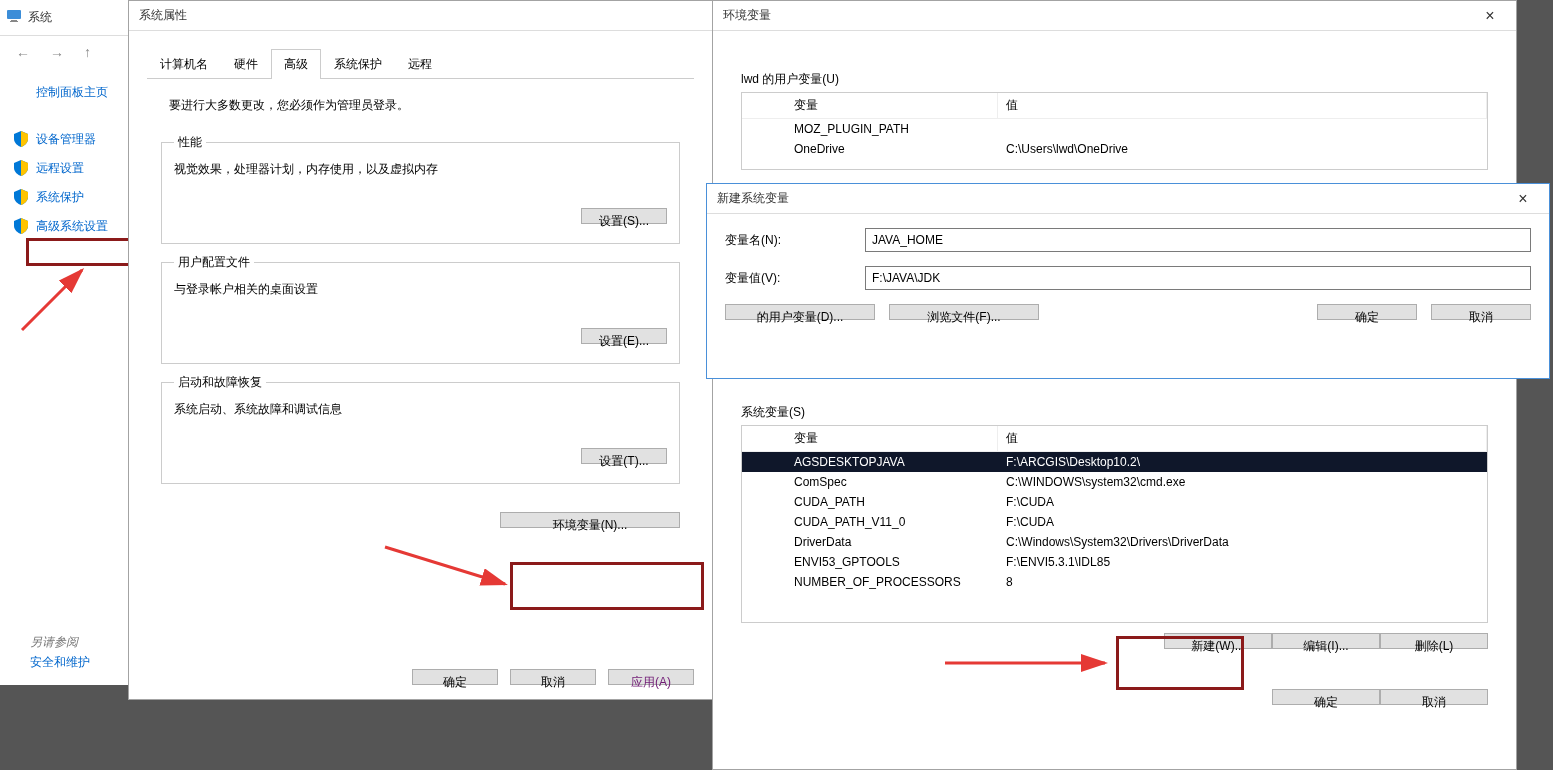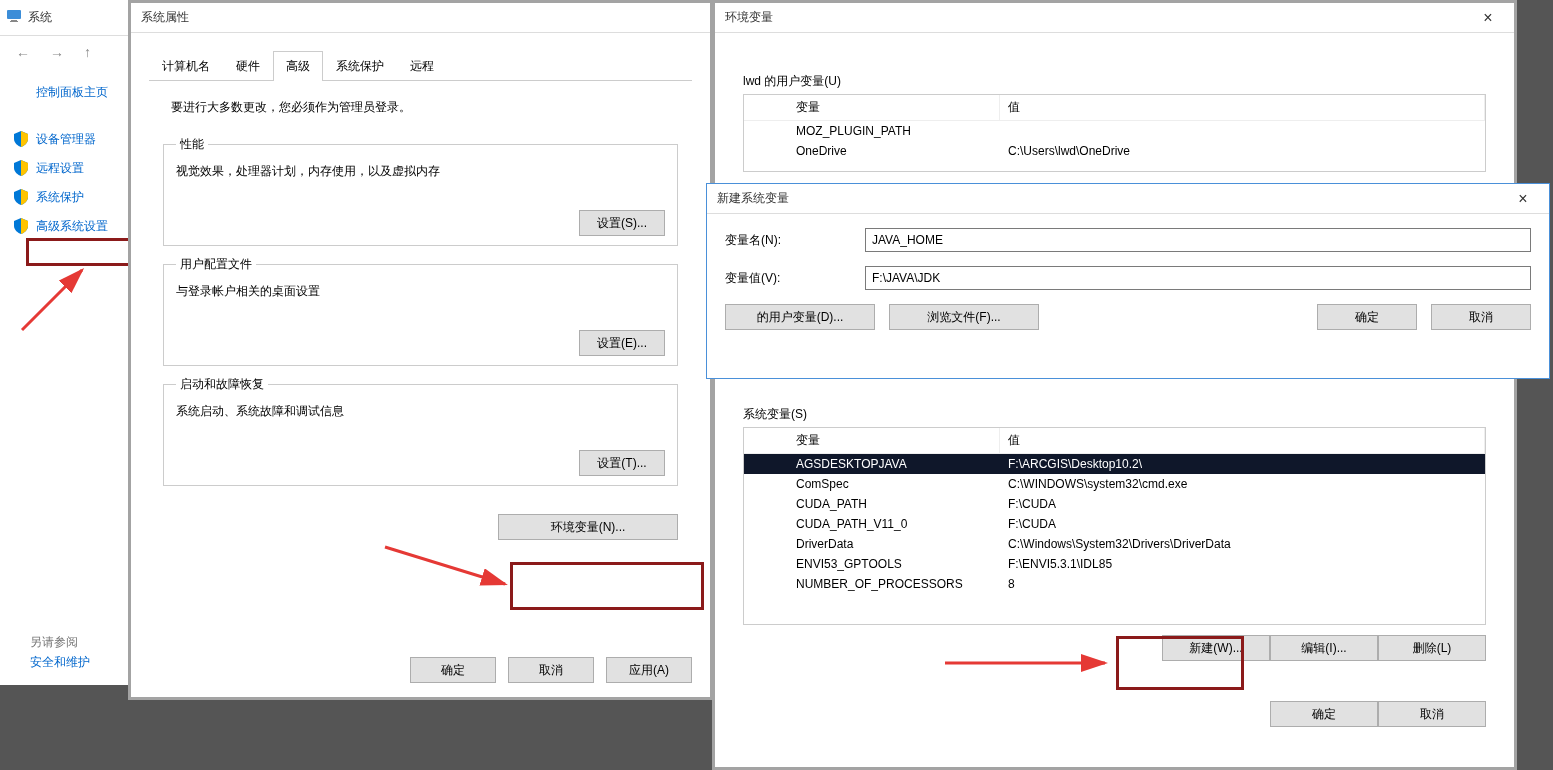--- a/index.html
+++ b/index.html
@@ -1,51 +1,51 @@
 <!DOCTYPE html>
 <html><head>
 <meta charset="utf-8">
 <style>
   * { margin: 0; padding: 0; box-sizing: border-box; font-family: "Microsoft YaHei", "Segoe UI", sans-serif; font-size: 12px; }
   body { width: 1553px; height: 770px; background: #555; position: relative; overflow: hidden; }
 
   
-  .window { position: absolute; background: #fff; border: 3px solid #a3a3a3; display: flex; flex-direction: column; }
+  .window { position: absolute; background: #fff; border: 1px solid #a3a3a3; display: flex; flex-direction: column; }
   .titlebar { height: 30px; display: flex; align-items: center; padding: 0 6px; background: #fff; border-bottom: 1px solid #ddd; }
   .titlebar .title { flex: 1; color: #333; }
   .titlebar .close { width: 40px; text-align: center; color: #333; font-size: 16px; cursor: pointer; }
 
   
   #sys-window { left: 0; top: 0; width: 135px; height: 685px; border: none; background: #fff; }
   #sys-window .titlebar { height: 36px; }
   #sys-window .icon-monitor { width: 16px; height: 16px; margin-right: 6px; }
   #sys-window .navrow { height: 32px; display: flex; align-items: center; gap: 20px; padding: 0 16px; color: #888; }
   #sys-window .sidebar { padding: 10px 6px; }
   .sidebar-link { padding: 6px 4px 6px 30px; color: #0066cc; cursor: pointer; position: relative; }
   .sidebar-link.home { padding-left: 30px; }
   .sidebar-link .shield { position: absolute; left: 8px; top: 6px; }
-  .also-see { position: absolute; bottom: 28px; left: 0; padding: 6px 30px; color: #777; }
+  .also-see { position: absolute; bottom: 28px; left: 0; padding: 6px 30px; color: #777; font-style: italic; }
   .also-link { position: absolute; bottom: 8px; left: 0; padding: 6px 30px; color: #0066cc; cursor: pointer;}
   .highlight-box { border: 3px solid #8B1A1A; position: absolute; pointer-events: none; }
 
   
   #sysprops { left: 128px; top: 0; width: 585px; height: 700px; }
   .tabs { display: flex; border-bottom: 1px solid #ccc; margin: 18px 18px 0 18px; }
   .tab { padding: 6px 12px; border: 1px solid transparent; border-bottom: none; margin-bottom: -1px; cursor: pointer; }
   .tab.active { border-color: #ccc; background: #fff; }
   .sysprops-body { padding: 8px 32px; flex: 1; position: relative; }
   .note { padding: 10px 0 10px 8px; }
   fieldset { border: 1px solid #ccc; margin-top: 10px; padding: 10px 12px 14px 12px; }
   legend { padding: 0 4px; }
-  .btn { display: inline-block; min-width: 86px; height: 26px; line-height: 24px; text-align: center; border: 1px solid #adadad; background: #e1e1e1; cursor: pointer; padding: 0 8px; }
+  .btn { display: inline-block; min-width: 86px; height: 16px; line-height: 24px; text-align: center; border: 1px solid #adadad; background: #e1e1e1; cursor: pointer; padding: 0 8px; }
   .btn.wide { min-width: 160px;}
   .right { text-align: right; }
   .mt { margin-top: 10px; }
   .footer { padding: 14px 18px; text-align: right; border-top: none; display: flex; justify-content: flex-end; gap: 12px; }
-  .btn.disabled { color: #000000; pointer-events: none; }
+  .btn.disabled { color: #701a75; pointer-events: none; }
 
   
   #envvar { left: 712px; top: 0; width: 805px; height: 770px; }
   #envvar .body { padding: 8px 28px; flex: 1; position: relative; }
   .groupbox { margin-top: 10px; }
   .group-label { padding: 4px 0; }
   .vartable { border: 1px solid #ccc; width: 100%; position: relative;}
   .vartable-header { display: flex; background: #fff; border-bottom: 1px solid #eee; }
   .vartable-header div { padding: 4px 8px; border-right: 1px solid #eee; }
   .col-name { width: 212px; margin-left: 44px; }

